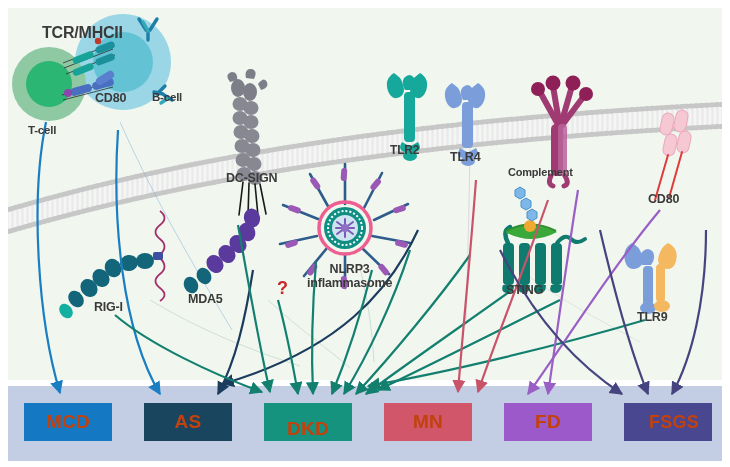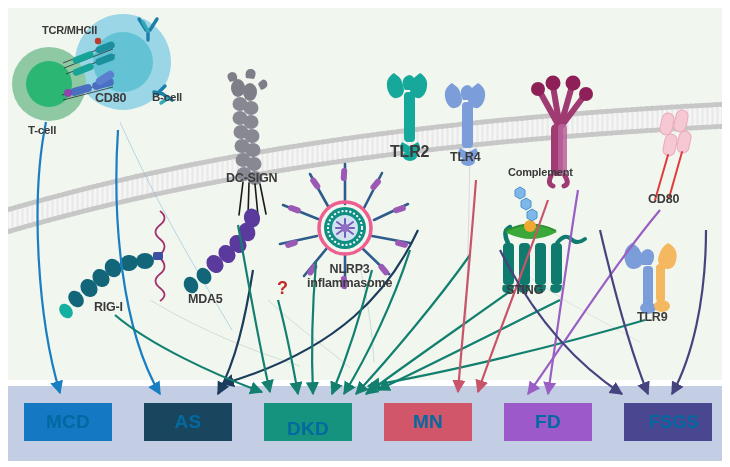--- a/index.html
+++ b/index.html
@@ -3,21 +3,21 @@
 <meta charset="utf-8">
 <style>
   html,body{margin:0;padding:0;background:#ffffff;}
   body{width:730px;height:467px;overflow:hidden;
        font-family:"Liberation Sans", sans-serif;}
   #stage{position:relative;width:730px;height:467px;background:#ffffff;}
   #svgroot{position:absolute;left:0;top:0;}
   .lbl{position:absolute;color:#3a3a3a;font-weight:bold;
        font-family:"Liberation Sans", sans-serif;white-space:nowrap;
        letter-spacing:-0.2px;}
-  .boxlbl{position:absolute;color:#0369a1;font-weight:bold;
+  .boxlbl{position:absolute;color:#c2410c;font-weight:bold;
           font-family:"Liberation Sans", sans-serif;
           display:flex;align-items:center;justify-content:center;
           letter-spacing:0.3px;}
 </style>
 </head>
 <body>
 
 <div id="stage">
 
   <svg id="svgroot" width="730" height="467" viewBox="0 0 730 467">
@@ -365,27 +365,27 @@
     <g>
       <rect x="24" y="403" width="88" height="38" fill="#1578c2"></rect>
       <rect x="144" y="403" width="88" height="38" fill="#19455e"></rect>
       <rect x="264" y="403" width="88" height="38" fill="#16937e"></rect>
       <rect x="384" y="403" width="88" height="38" fill="#d1566a"></rect>
       <rect x="504" y="403" width="88" height="38" fill="#9b59c9"></rect>
       <rect x="624" y="403" width="88" height="38" fill="#48478f"></rect>
     </g>
   </svg>
 
-  <div class="lbl" style="left:42px;top:24px;font-size:11px;">TCR/MHCII</div>
+  <div class="lbl" style="left:42px;top:24px;font-size:16px;">TCR/MHCII</div>
   <div class="lbl" style="left:95px;top:91px;font-size:12.5px;">CD80</div>
   <div class="lbl" style="left:152px;top:91px;font-size:11.5px;">B-cell</div>
   <div class="lbl" style="left:28px;top:124px;font-size:11.5px;">T-cell</div>
 
   <div class="lbl" style="left:226px;top:171px;font-size:12.5px;">DC-SIGN</div>
-  <div class="lbl" style="left:390px;top:143px;font-size:16px;text-align:right;">TLR2</div>
+  <div class="lbl" style="left:390px;top:143px;font-size:12px;text-align:right;">TLR2</div>
   <div class="lbl" style="left:450px;top:150px;font-size:12.5px;">TLR4</div>
   <div class="lbl" style="left:508px;top:166px;font-size:11px;">Complement</div>
   <div class="lbl" style="left:648px;top:192px;font-size:12.5px;">CD80</div>
 
   <div class="lbl" style="left:307px;top:226px;font-size:12.5px;text-align:center;
               line-height:14px;white-space:pre;position:absolute;
               transform:translateY(36px);">NLRP3
 inflammasome</div>
 
   <div class="lbl" style="left:94px;top:300px;font-size:12.5px;">RIG-I</div>

